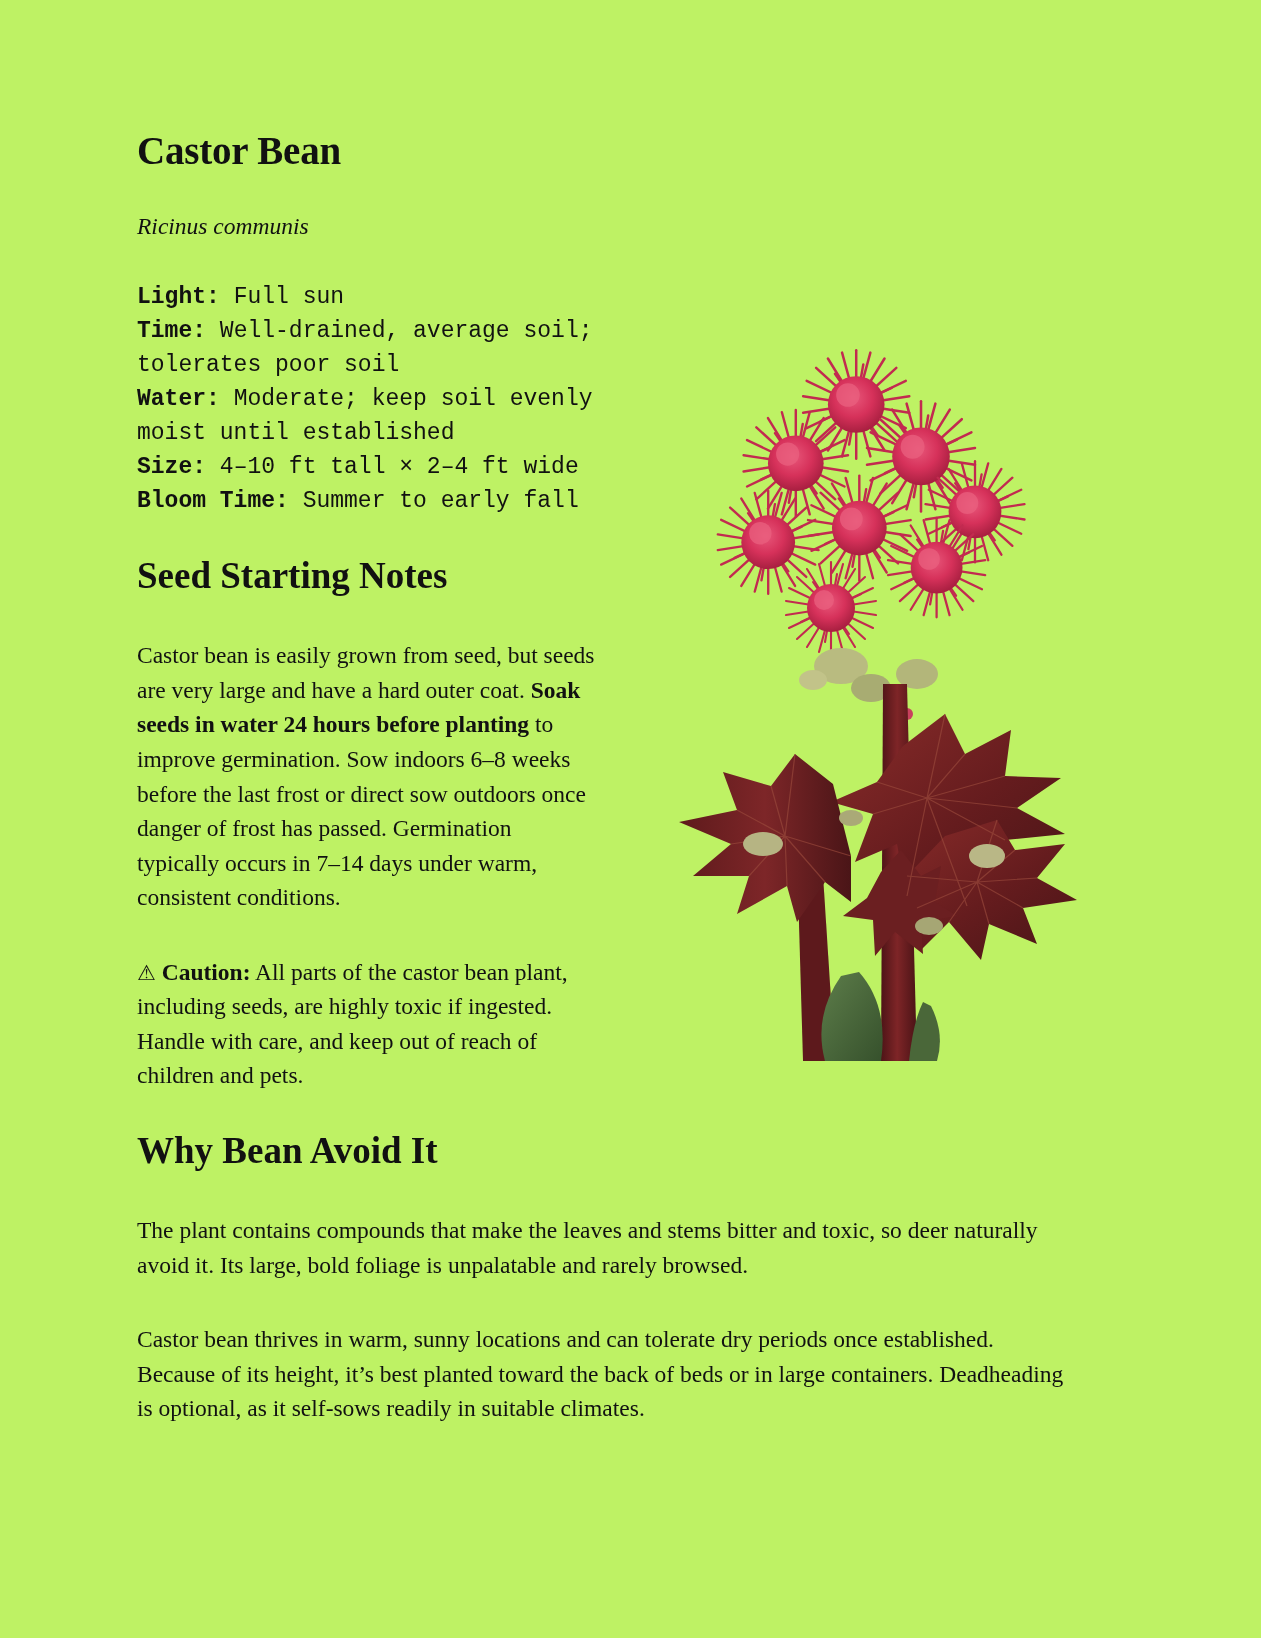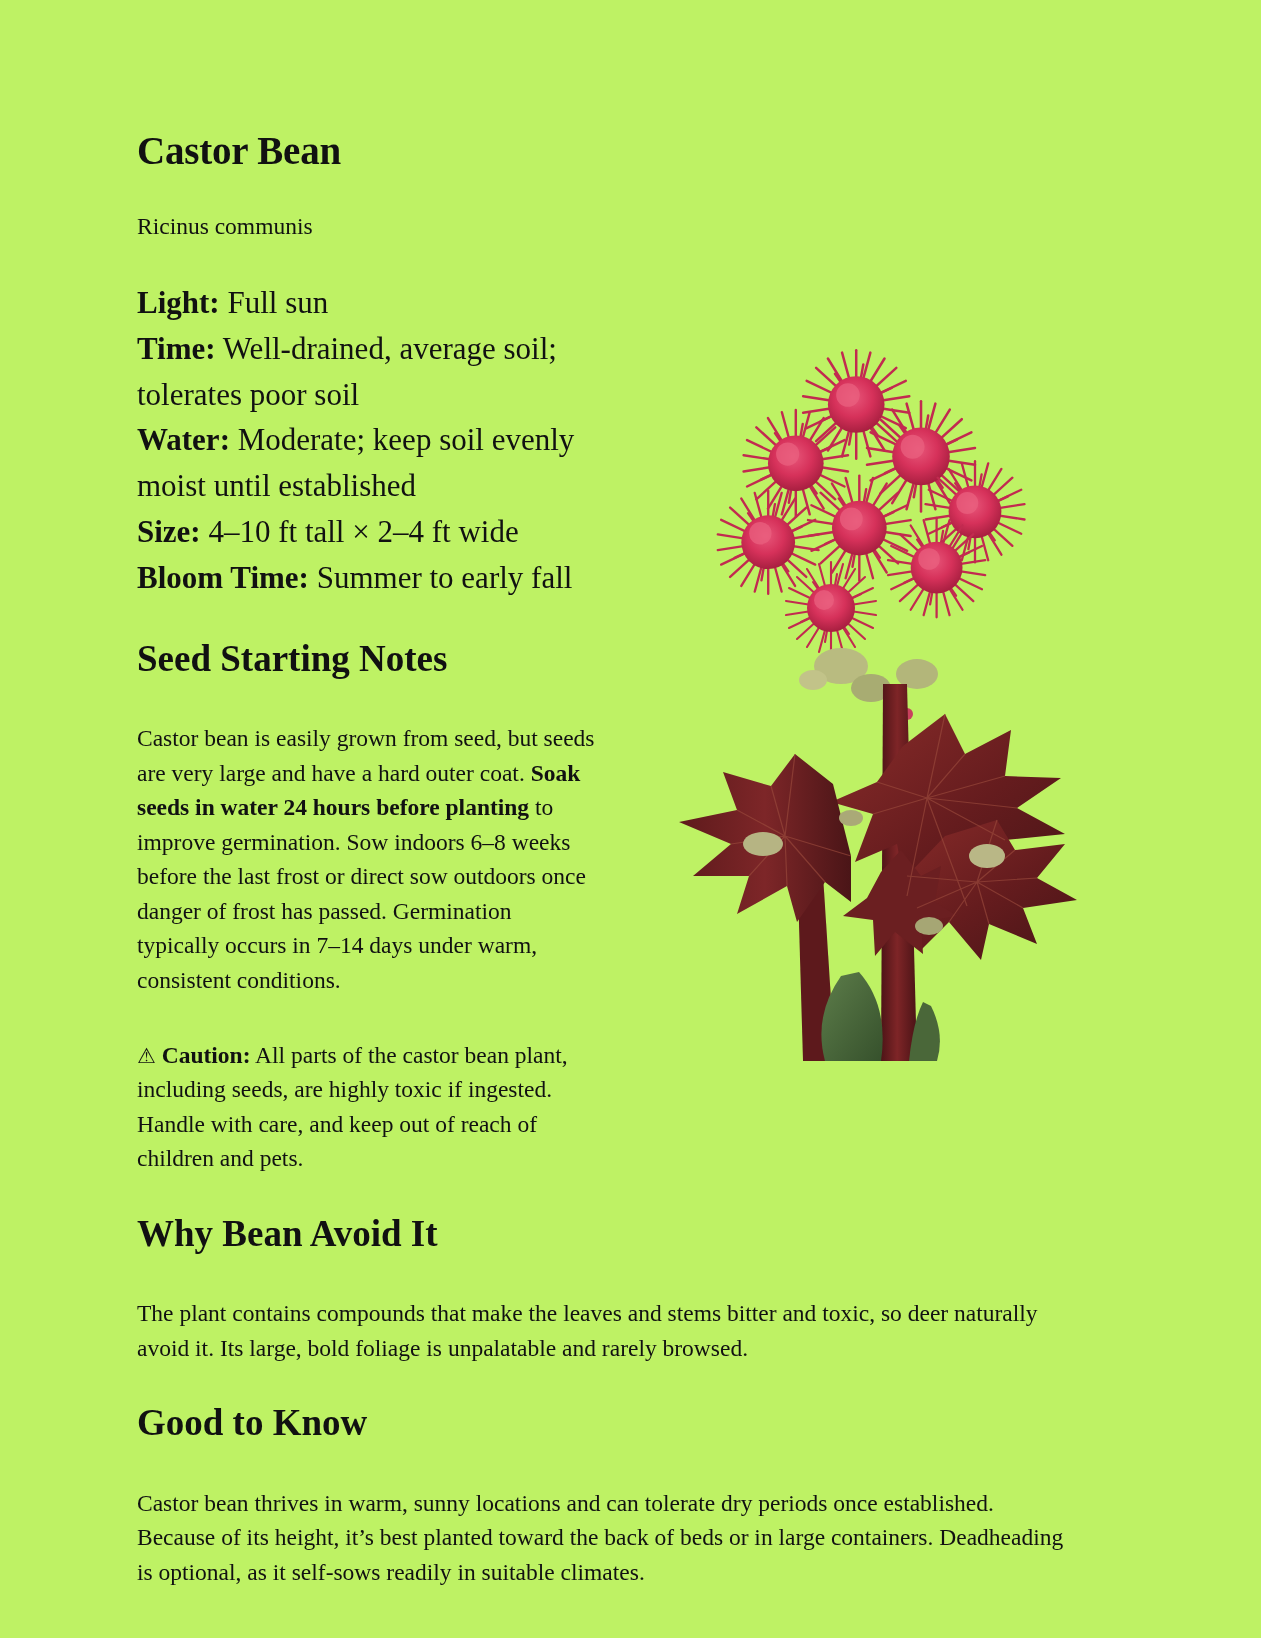--- a/index.html
+++ b/index.html
@@ -41,29 +41,31 @@
 
   
   h1.title {
     font-size: 39px;
     line-height: 1.16;
     font-weight: bold;
     margin: 0 0 0 0;
     letter-spacing: -0.2px;
   }
   .botanical {
+    font-style: italic;
     font-size: 23.5px;
     line-height: 1.3;
     margin: 38px 0 0 0;
   }
   .facts {
-    font-size: 31px;
+    font-size: 23px;
     line-height: 1.48;
     margin: 38px 0 8px 0;
     max-width: 460px;
+    font-family: Liberation Mono, monospace;
   }
   .facts .k { font-weight: bold; }
   h2.section {
     font-size: 37px;
     font-weight: bold;
     line-height: 1.2;
     margin: 36px 0 0 0;
   }
   p.body {
     font-size: 23.5px;
@@ -237,17 +239,16 @@
     <p class="body narrow">
       <span class="warn-icon">⚠</span>
       <b>Caution:</b><span> All parts of the castor bean plant, including seeds, are highly toxic if ingested. Handle with care, and keep out of reach of children and pets.</span>
     </p>
 
     <div style="clear:both"></div>
 
     <h2 class="section">Why Bean Avoid It</h2>
     <p class="body wide">The plant contains compounds that make the leaves and stems bitter and toxic, so deer naturally avoid it. Its large, bold foliage is unpalatable and rarely browsed.</p>
 
-    <h2 class="section">Good to Know</h2>
     <p class="body wide">Castor bean thrives in warm, sunny locations and can tolerate dry periods once established. Because of its height, it’s best planted toward the back of beds or in large containers. Deadheading is optional, as it self-sows readily in suitable climates.</p>
 
   </div>
 </div>
 
 </body></html>

